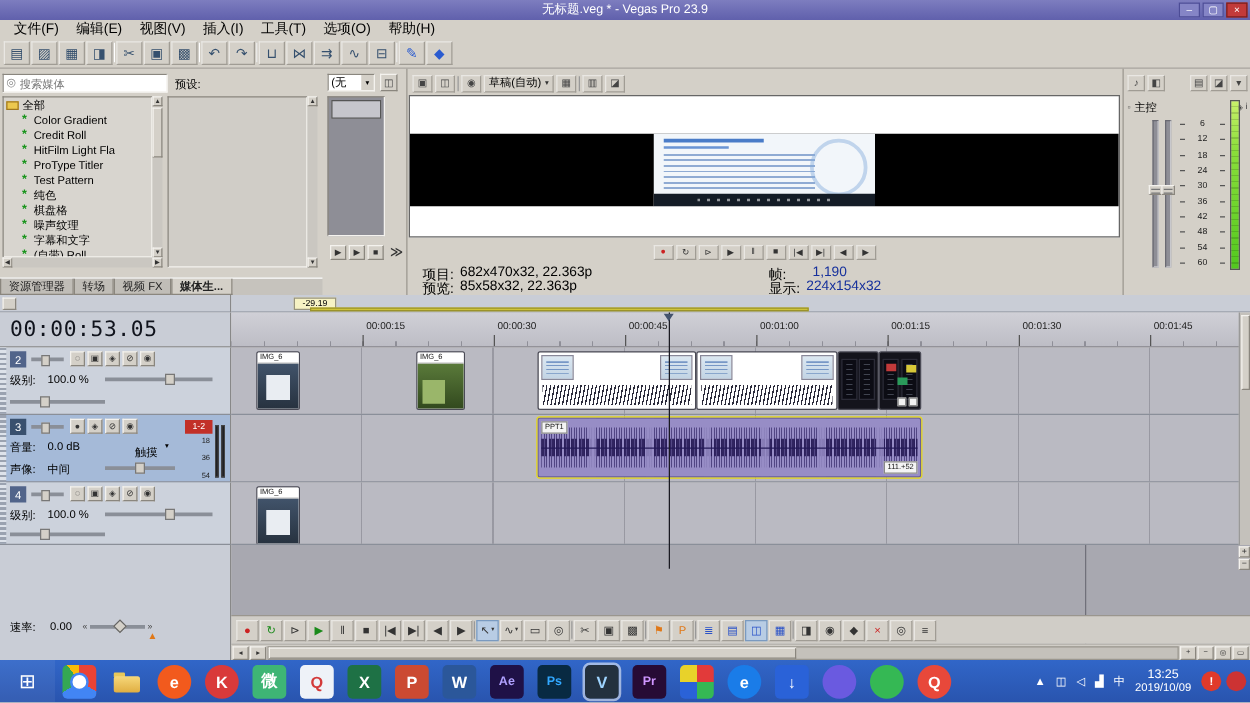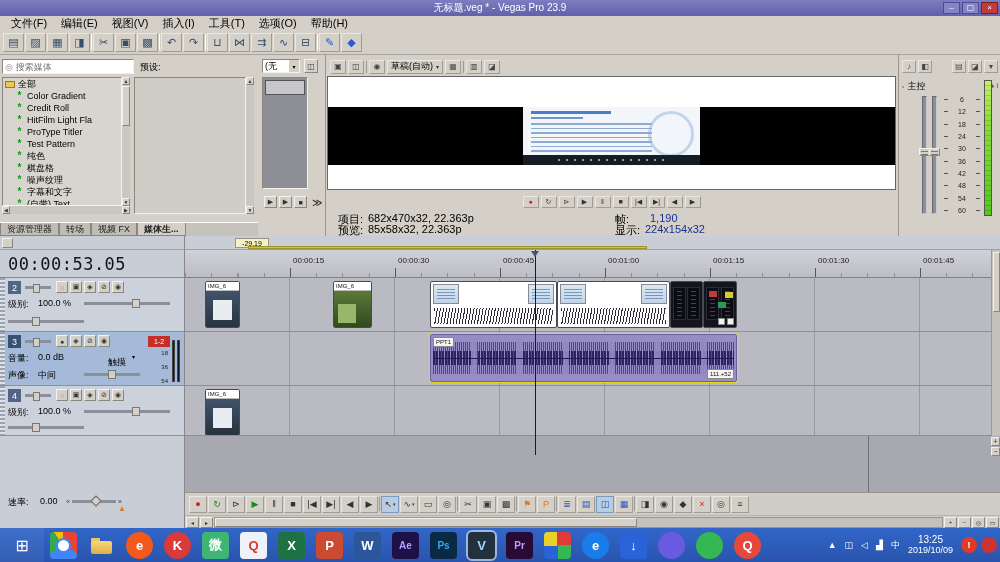--- a/index.html
+++ b/index.html
@@ -335,21 +335,21 @@
 
     <div class="tree-row gen">
 
       <span class="gstar">*</span>
       <span>字幕和文字</span>
     </div>
 
     <div class="tree-row gen">
 
       <span class="gstar">*</span>
-      <span>(自带) Text</span>
+      <span>(自带) Roll</span>
     </div>
   </div>
 <div class="abs tree-vscroll vsb">
   <div class="sb-btn">▲</div>
   <div class="sb-thumb" style="height:40px;margin-top:1px;"></div>
   <div class="sb-btn" style="position:absolute;bottom:0;">▼</div>
 </div>
 <div class="abs tree-hscroll">
   <div class="sb-btn">◀</div>
   <div class="mid"></div>

